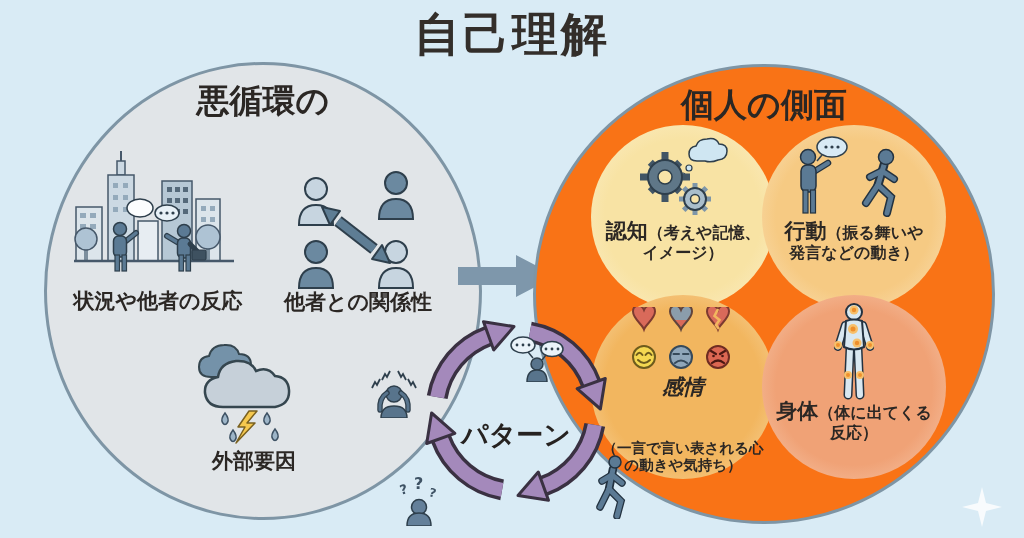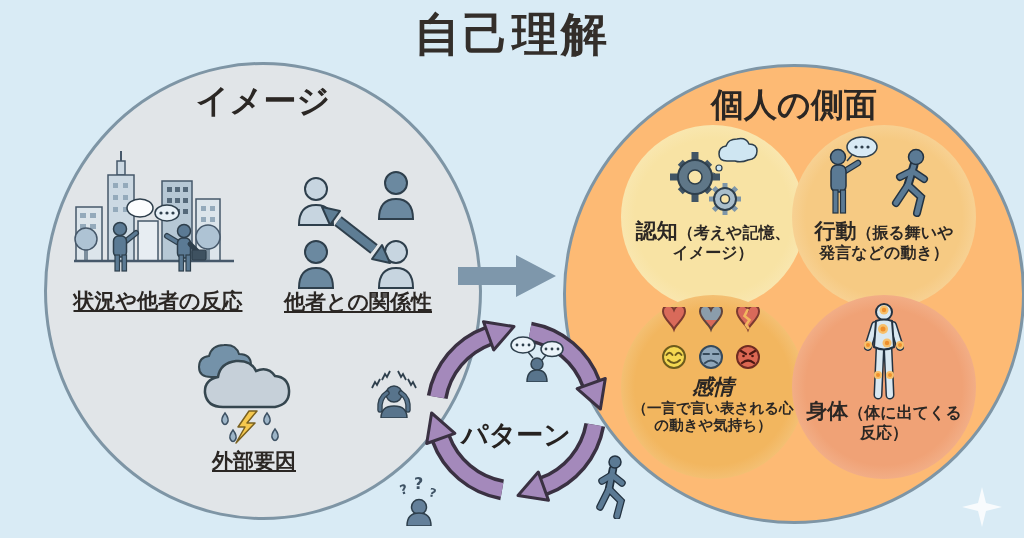--- a/index.html
+++ b/index.html
@@ -9,57 +9,57 @@
     font-family:"DejaVu Sans","Liberation Sans",sans-serif;
     color:#2D2925;
   }
   .abs{position:absolute;}
   .page-title{
     left:0;right:0;top:4px;text-align:center;
     font-size:46px;font-weight:800;letter-spacing:3px;color:#332E2A;
   }
   .big-circle{border-radius:50%;border:3px solid #7E95A5;box-sizing:border-box;}
   .env-circle{left:44px;top:62px;width:438px;height:458px;background:#E1E5E8;}
-  .personal-circle{left:563px;top:64px;width:462px;height:460px;background:#fdba74;}
+  .personal-circle{left:533px;top:64px;width:462px;height:460px;background:#f97316;}
   .circle-heading{
     left:0;right:0;text-align:center;font-size:33px;font-weight:800;color:#2B2724;
   }
   .env-label{
-    text-align:center;font-size:21px;font-weight:700;color:#2B2724;line-height:1.15;text-decoration:underline;
+    text-align:center;font-size:21px;font-weight:700;color:#2B2724;line-height:1.15;
   }
   .inner-circle{position:absolute;border-radius:50%;}
   .ic-cognition{left:55px;top:58px;width:184px;height:184px;
     background:radial-gradient(circle,#F8E3A4 60%,#FBEFCB 100%);}
   .ic-behavior{left:226px;top:58px;width:184px;height:184px;
     background:radial-gradient(circle,#F6CA83 60%,#FAE3BC 100%);}
   .ic-emotion{left:55px;top:228px;width:184px;height:184px;
     background:radial-gradient(circle,#F2B65F 60%,#F8D9A8 100%);}
   .ic-body{left:226px;top:228px;width:184px;height:184px;
     background:radial-gradient(circle,#F0A276 60%,#F7CDB2 100%);}
   .circle-label{position:absolute;text-align:center;font-weight:700;color:#2B2724;
     line-height:1.18;line-break:loose;}
   .circle-label .nm{font-size:21px;}
   .circle-label .dt{font-size:16px;text-align:center;}
   .emotion-label .nm{display:block;font-size:21px;font-style:italic;}
-  .emotion-label .dt{display:block;font-size:14.5px;}
+  .emotion-label .dt{display:block;font-size:14.5px;margin-top:40px;}
   .cycle-text{
     left:410px;top:384px;width:212px;text-align:center;
     font-size:27px;font-weight:800;line-height:1.25;color:#262220;
   }
   svg{display:block;}
 </style>
 </head>
 <body>
 
 <div class="stage">
 
   <div class="abs page-title">自己理解</div>
 
   <div class="abs big-circle env-circle">
-    <div class="abs circle-heading" style="top:14px;">イメージ</div>
+    <div class="abs circle-heading" style="top:14px;">悪循環の</div>
 
     <svg class="abs" style="left:21px;top:80px;" width="172" height="142" viewBox="0 0 172 142">
       <rect x="8" y="62" width="26" height="54" fill="#DCE5EB" stroke="#46586A" stroke-width="1.5"></rect>
       <rect x="12" y="68" width="6" height="5" fill="#94AABB"></rect>
         <rect x="22" y="68" width="6" height="5" fill="#94AABB"></rect>
       <rect x="12" y="79" width="6" height="5" fill="#94AABB"></rect>
         <rect x="22" y="79" width="6" height="5" fill="#94AABB"></rect>
       <rect x="12" y="90" width="6" height="5" fill="#94AABB"></rect>
         <rect x="22" y="90" width="6" height="5" fill="#94AABB"></rect>
       <line x1="53" y1="6" x2="53" y2="16" stroke="#46586A" stroke-width="2"></line>

